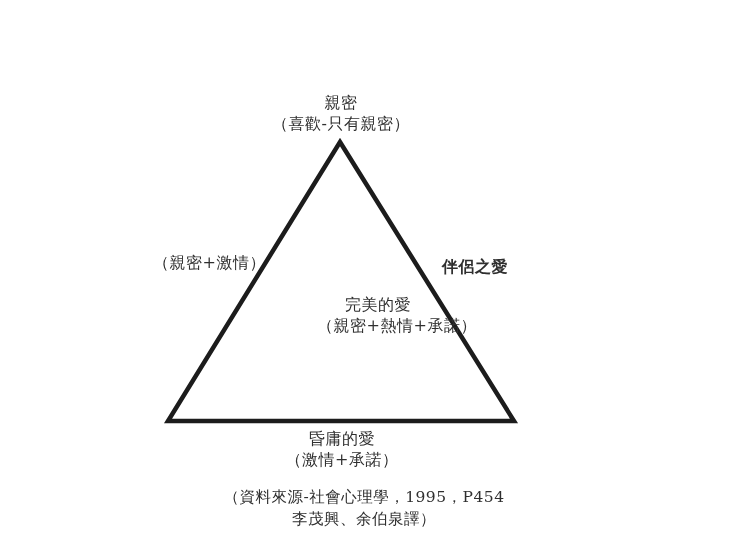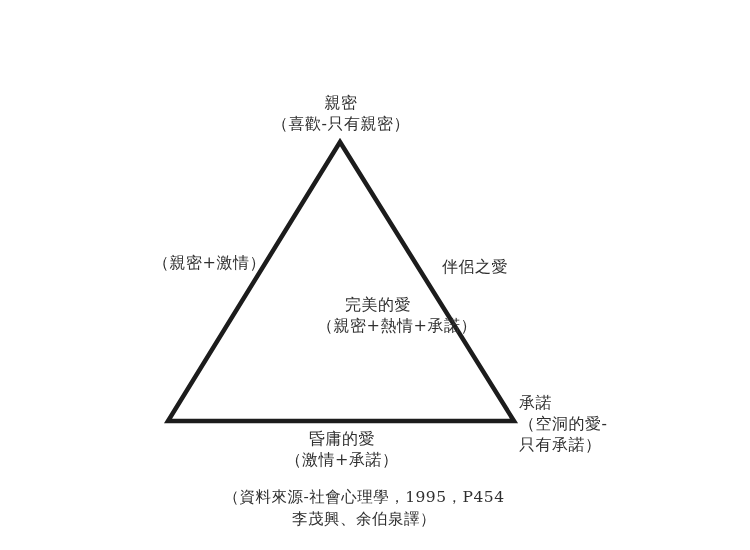--- a/index.html
+++ b/index.html
@@ -69,20 +69,21 @@
   }
   #label-romantic .ln1 {
     padding-right: 4px;
   }
 
   
   #label-companionate {
     left: 442px;
     top: 256px;
     text-align: left;
+    font-weight: bold;
   }
 
   
   #label-consummate {
     left: 0;
     top: 294px;
     width: 750px;
     text-align: center;
     margin-left: 36px;
   }
@@ -165,25 +166,20 @@
   <div class="label" id="label-companionate">
     <span class="ln ln1">伴侶之愛</span>
   </div>
 
   <div class="label" id="label-consummate">
     <span class="ln ln1">完美的愛</span>
     <span class="ln ln2">（親密+熱情+承諾）</span>
   </div>
 
 
-  <div class="label" id="label-commitment">
-    <span class="ln ln1">承諾</span>
-    <span class="ln ln2">（空洞的愛-</span>
-    <span class="ln ln3">只有承諾）</span>
-  </div>
 
   <div class="label" id="label-fatuous">
     <span class="ln ln1">昏庸的愛</span>
     <span class="ln ln2">（激情+承諾）</span>
   </div>
 
   <div id="source-citation">
     <span class="ln1">（資料來源-社會心理學，1995，P454</span>
     <span class="ln2">李茂興、余伯泉譯）</span>
   </div>

